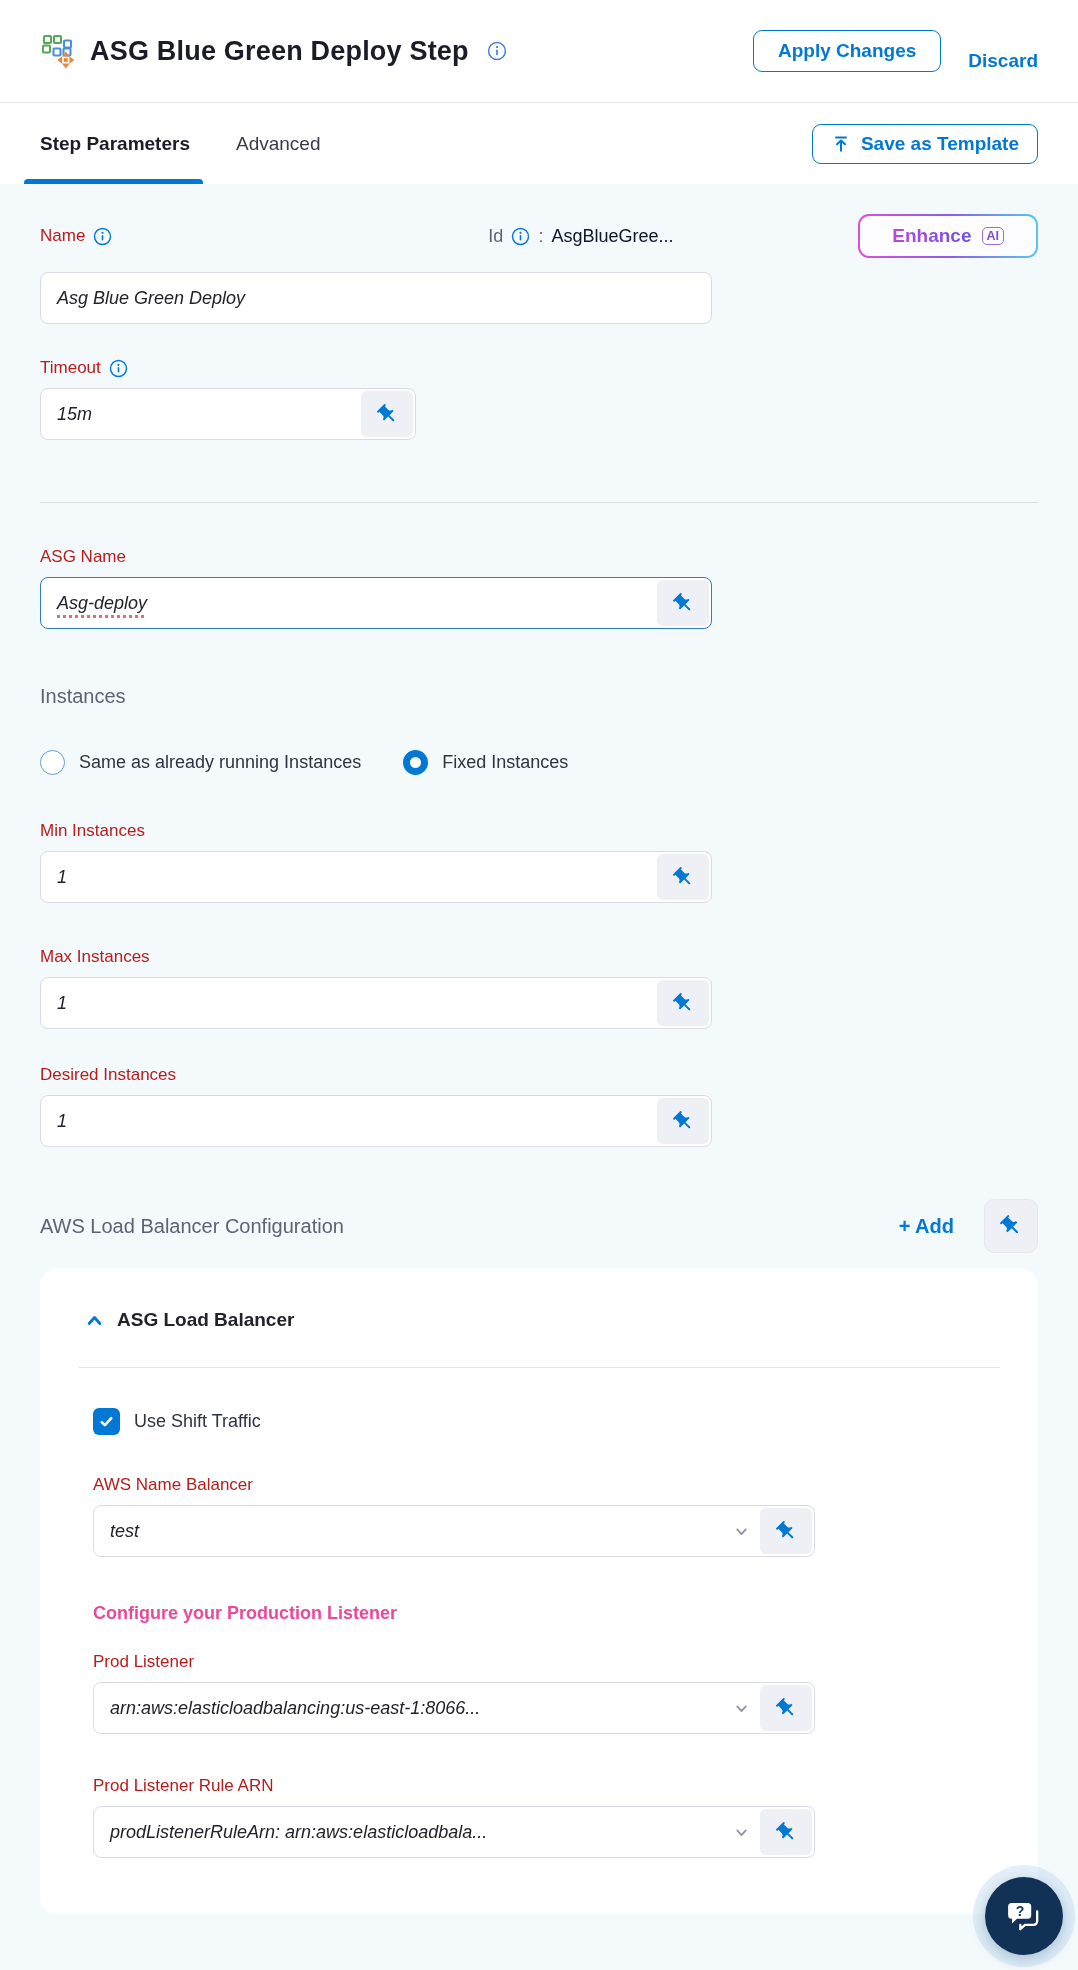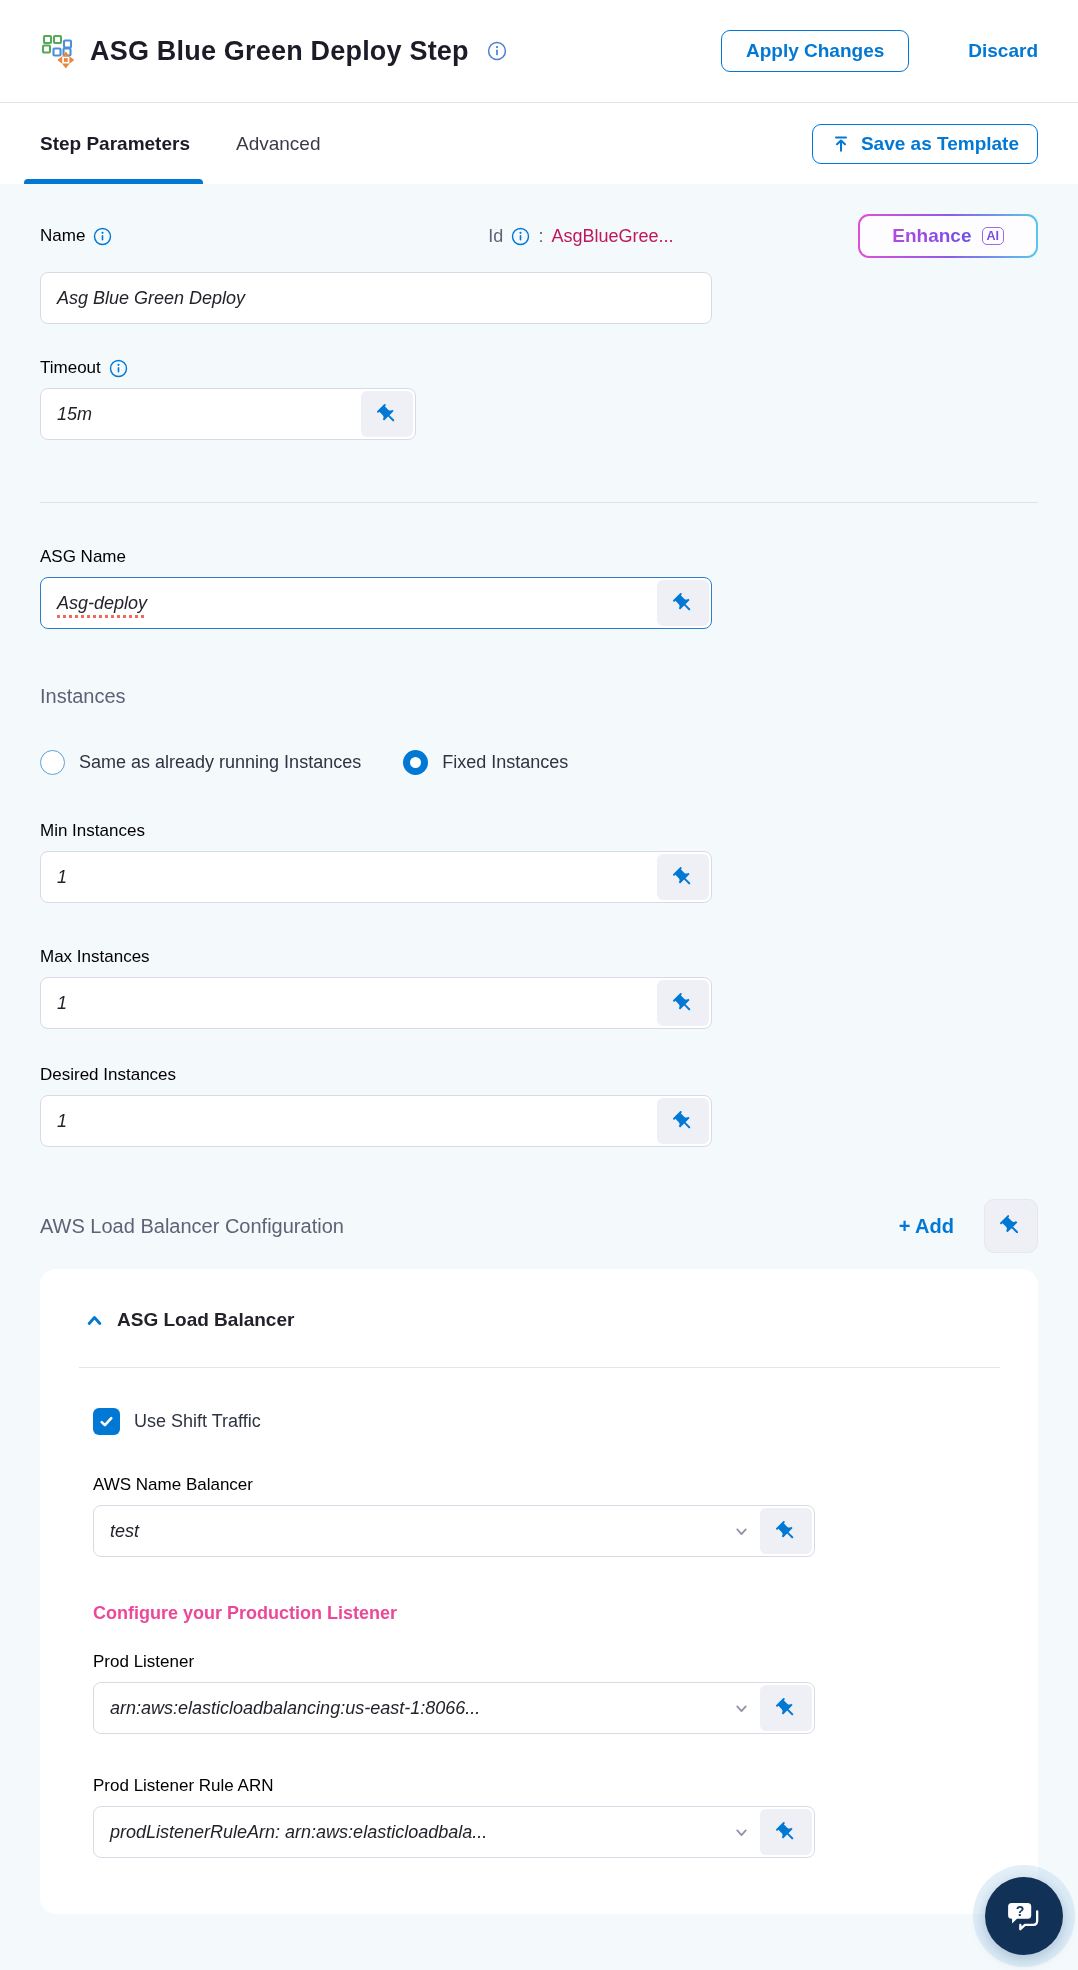--- a/index.html
+++ b/index.html
@@ -5,45 +5,45 @@
   * { margin:0; padding:0; box-sizing:border-box; }
   html,body { background:#e9eef2; }
   body { font-family:"Liberation Sans","DejaVu Sans",sans-serif; }
   .page { position:relative; width:1078px; height:1970px; background:#f4f9fc; overflow:hidden; margin:0 auto; }
 
   
   .hdr { height:103px; background:#fff; border-bottom:1px solid #e4e5ea; display:flex; align-items:center; padding:0 40px; }
   .hdr-left { display:flex; align-items:center; gap:14px; }
   .hdr-title { font-size:27px; font-weight:700; color:#1c1c28; letter-spacing:.2px; }
   .hdr-info { color:#4c7fd0; width:20px; height:20px; margin-left:4px; }
-  .hdr-right { margin-left:auto; display:flex; align-items:center; gap:59px; }
+  .hdr-right { margin-left:auto; display:flex; align-items:flex-end; gap:27px; }
   .btn-apply { background:#fff; border:1.6px solid #0278d5; color:#0278d5; font-weight:700; font-size:19px;
                border-radius:9px; padding:9px 24px; cursor:pointer; font-family:inherit; }
   .link-discard { color:#0278d5; font-weight:700; font-size:19px; cursor:pointer; background:none; border:none; font-family:inherit; }
 
   
   .tabbar { height:81px; background:#fff; display:flex; align-items:center; padding:0 40px; }
   .tab { position:relative; font-size:19px; color:#3a3b4a; height:100%; display:flex; align-items:center; cursor:pointer; }
   .tab.active { font-weight:700; color:#1c1c28; }
   .tab.active::after { content:""; position:absolute; left:-16px; right:-13px; bottom:0; height:5px;
                        background:#0278d5; border-radius:4px 4px 0 0; }
   .tab + .tab { margin-left:46px; }
   .btn-savetpl { margin-left:auto; display:flex; align-items:center; gap:10px; background:#fff; border:1.5px solid #0278d5;
                  color:#0278d5; font-weight:700; font-size:19px; border-radius:9px; padding:8px 18px; cursor:pointer; font-family:inherit; }
   .btn-savetpl svg { width:20px; height:20px; }
 
   
   .content { padding:26px 40px 0 40px; }
   .row-name { display:flex; align-items:center; height:52px; }
-  .lbl { font-size:17px; font-weight:500; color:#000000; display:flex; align-items:center; gap:8px; }
+  .lbl { font-size:17px; font-weight:500; color:#b91c1c; display:flex; align-items:center; gap:8px; }
   .ic-info { width:19px; height:19px; color:#0278d5; flex:none; }
   .id-block { display:flex; align-items:center; gap:8px; margin-left:376px; font-size:18px; }
   .id-lbl { color:#5f6176; }
   .id-colon { color:#5f6176; }
-  .id-val { color:#be185d; cursor:pointer; }
+  .id-val { color:#0f172a; cursor:pointer; }
   .enhance-wrap { margin-left:auto; background:linear-gradient(90deg,#e14fd4,#8b5ce8,#59c7ea);
                   padding:2px; border-radius:11px; cursor:pointer; }
   .enhance-in { background:#fdfdff; border-radius:9px; padding:9px 32px; display:flex; align-items:center; gap:10px; }
   .enhance-txt { font-size:19px; font-weight:700; background:linear-gradient(90deg,#b44be0,#6d4ee6);
                  -webkit-background-clip:text; background-clip:text; color:transparent; }
   .enhance-badge { border:1.6px solid #9b6ce4; border-radius:5px; color:#7d4ee0; font-size:12.5px; font-weight:700; padding:1px 4px; }
 
   .input { display:flex; align-items:stretch; background:#fff; border:1px solid #d9dae5; border-radius:8px; height:52px;font-style:italic; }
   .input.focused { border:1.6px solid #2f7cc9; }
   .input .val { flex:1; display:flex; align-items:center; padding:0 16px; font-size:18px; color:#22222a;

